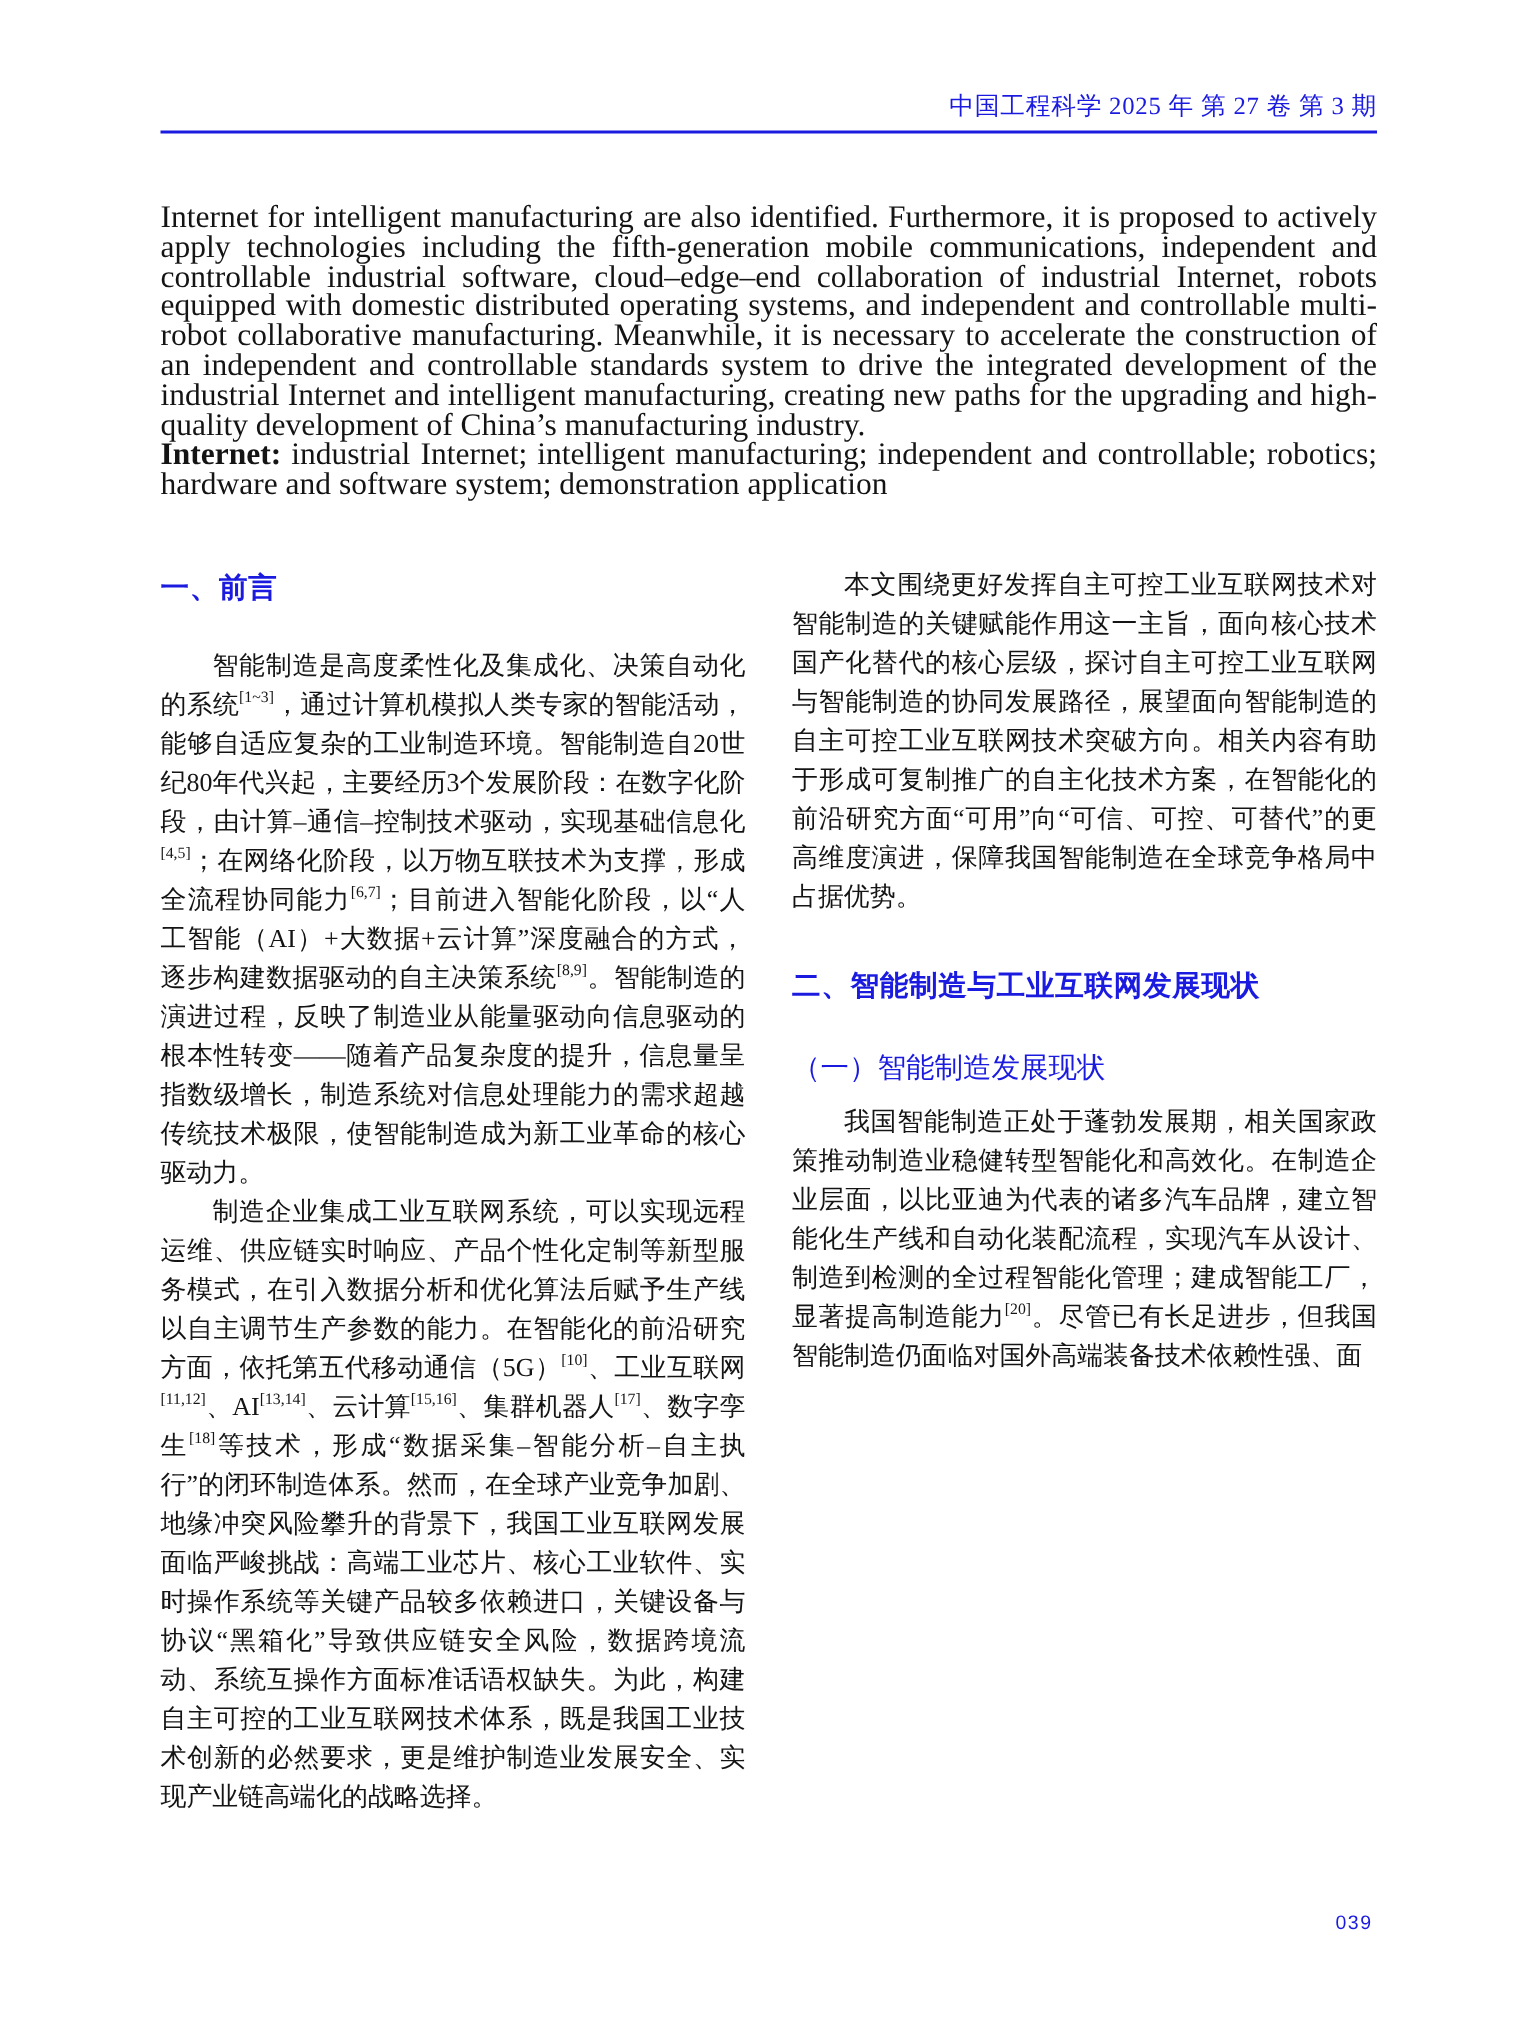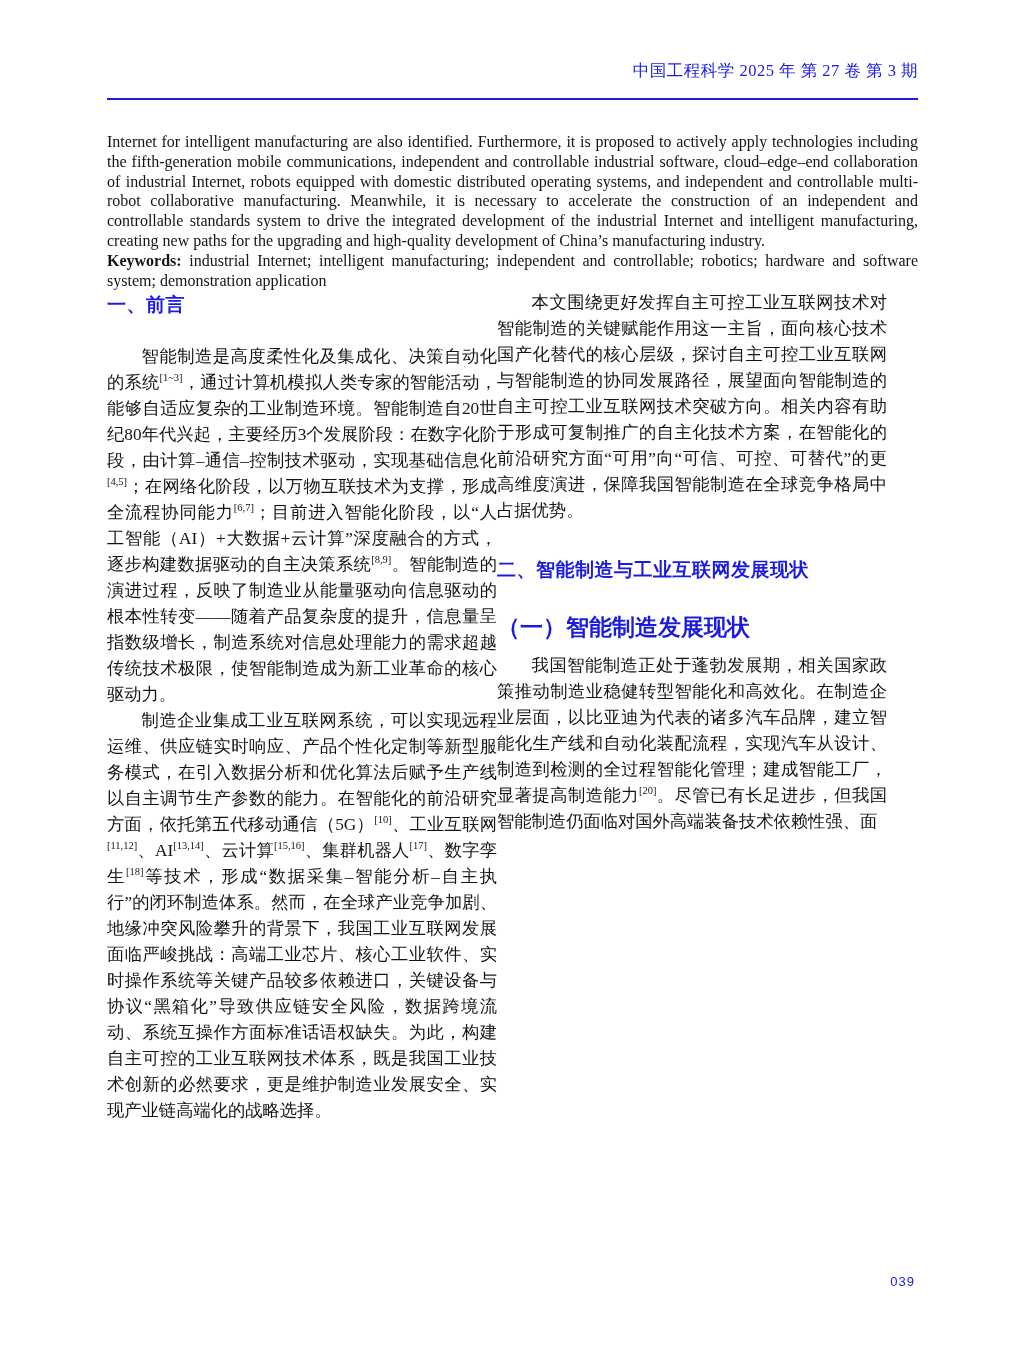--- a/index.html
+++ b/index.html
@@ -11,27 +11,27 @@
     padding:60px 102px 0 107px;
     font-family:"Liberation Serif","DejaVu Serif",serif;
     color:#141414;
     overflow:hidden;
   }
   .journal-header {
     text-align:right;
     color:var(--accent,#1b1be0);
     font-size:16.5px;
     letter-spacing:0.5px;
-    padding-bottom:16px;
+    padding-bottom:5px;
     border-bottom:2px solid var(--accent,#1b1be0);
   }
-  .abstract { margin-top:32px; font-size:16px; line-height:19.8px; text-align:justify;font-family:Liberation Serif, serif; }
+  .abstract { margin-top:46px; font-size:21px; line-height:19.8px; text-align:justify;font-family:Liberation Serif, serif; }
   .abstract p { margin:0; }
   .keywords b { font-weight:bold; }
-  .columns { display:flex; }
+  .columns { display:flex; gap:31px; margin-top:44px; }
   .col { width:390px; flex:0 0 390px; }
   .para {
     font-size:17.3px;
     line-height:26px;
     text-align:justify;
     margin:0;
   }
   .para.indent { text-indent:2em; }
   .para sup { font-size:10.5px; line-height:0; vertical-align:super; letter-spacing:0; }
   .section-heading {
@@ -39,43 +39,43 @@
     font-family:"Liberation Sans","DejaVu Sans",sans-serif;
     font-size:19px;
     font-weight:bold;
     letter-spacing:0.5px;
     margin:2px 0 26px 0;
   }
   .section-heading.s2 { margin:33px 0 0 0; }
   .sub-heading {
     color:var(--accent,#1b1be0);
     font-family:"Liberation Sans","DejaVu Sans",sans-serif;
-    font-size:23px;
-    font-weight:bold;
+    font-size:19px;
+    font-weight:normal;
     margin:29px 0 10px 0;
   }
   .page-number {
     position:absolute;
     right:105px; bottom:62px;
     color:var(--accent,#1b1be0);
     font-family:"Liberation Sans","DejaVu Sans",sans-serif;
     font-size:13px;
     letter-spacing:1px;
   }
 </style>
 </head>
 <body>
 
 <div class="page">
 
   <div class="journal-header">中国工程科学 2025 年 第 27 卷 第 3 期</div>
 
   <div class="abstract">
     <p>Internet for intelligent manufacturing are also identified. Furthermore, it is proposed to actively apply technologies including the fifth-generation mobile communications, independent and controllable industrial software, cloud–edge–end collaboration of industrial Internet, robots equipped with domestic distributed operating systems, and independent and controllable multi-robot collaborative manufacturing. Meanwhile, it is necessary to accelerate the construction of an independent and controllable standards system to drive the integrated development of the industrial Internet and intelligent manufacturing, creating new paths for the upgrading and high-quality development of China’s manufacturing industry.</p>
-    <p class="keywords"><b>Keywords:</b><span> industrial Internet; intelligent manufacturing; independent and controllable; robotics; hardware and software system; demonstration application</span></p>
+    <p class="keywords"><b>Internet:</b><span> industrial Internet; intelligent manufacturing; independent and controllable; robotics; hardware and software system; demonstration application</span></p>
   </div>
 
   <div class="columns">
 
     <div class="col">
       <h2 class="section-heading">一、前言</h2>
       <div>
           <p class="para indent"><span>智能制造是高度柔性化及集成化、决策自动化的系统</span><sup>[1~3]</sup><span>，通过计算机模拟人类专家的智能活动，能够自适应复杂的工业制造环境。智能制造自20世纪80年代兴起，主要经历3个发展阶段：在数字化阶段，由计算–通信–控制技术驱动，实现基础信息化</span><sup>[4,5]</sup><span>；在网络化阶段，以万物互联技术为支撑，形成全流程协同能力</span><sup>[6,7]</sup><span>；目前进入智能化阶段，以“人工智能（AI）+大数据+云计算”深度融合的方式，逐步构建数据驱动的自主决策系统</span><sup>[8,9]</sup><span>。智能制造的演进过程，反映了制造业从能量驱动向信息驱动的根本性转变——随着产品复杂度的提升，信息量呈指数级增长，制造系统对信息处理能力的需求超越传统技术极限，使智能制造成为新工业革命的核心驱动力。</span></p>
           <p class="para indent"><span>制造企业集成工业互联网系统，可以实现远程运维、供应链实时响应、产品个性化定制等新型服务模式，在引入数据分析和优化算法后赋予生产线以自主调节生产参数的能力。在智能化的前沿研究方面，依托第五代移动通信（5G）</span><sup>[10]</sup><span>、工业互联网</span><sup>[11,12]</sup><span>、AI</span><sup>[13,14]</sup><span>、云计算</span><sup>[15,16]</sup><span>、集群机器人</span><sup>[17]</sup><span>、数字孪生</span><sup>[18]</sup><span>等技术，形成“数据采集–智能分析–自主执行”的闭环制造体系。然而，在全球产业竞争加剧、地缘冲突风险攀升的背景下，我国工业互联网发展面临严峻挑战：高端工业芯片、核心工业软件、实时操作系统等关键产品较多依赖进口，关键设备与协议“黑箱化”导致供应链安全风险，数据跨境流动、系统互操作方面标准话语权缺失。为此，构建自主可控的工业互联网技术体系，既是我国工业技术创新的必然要求，更是维护制造业发展安全、实现产业链高端化的战略选择。</span></p>
         </div>

